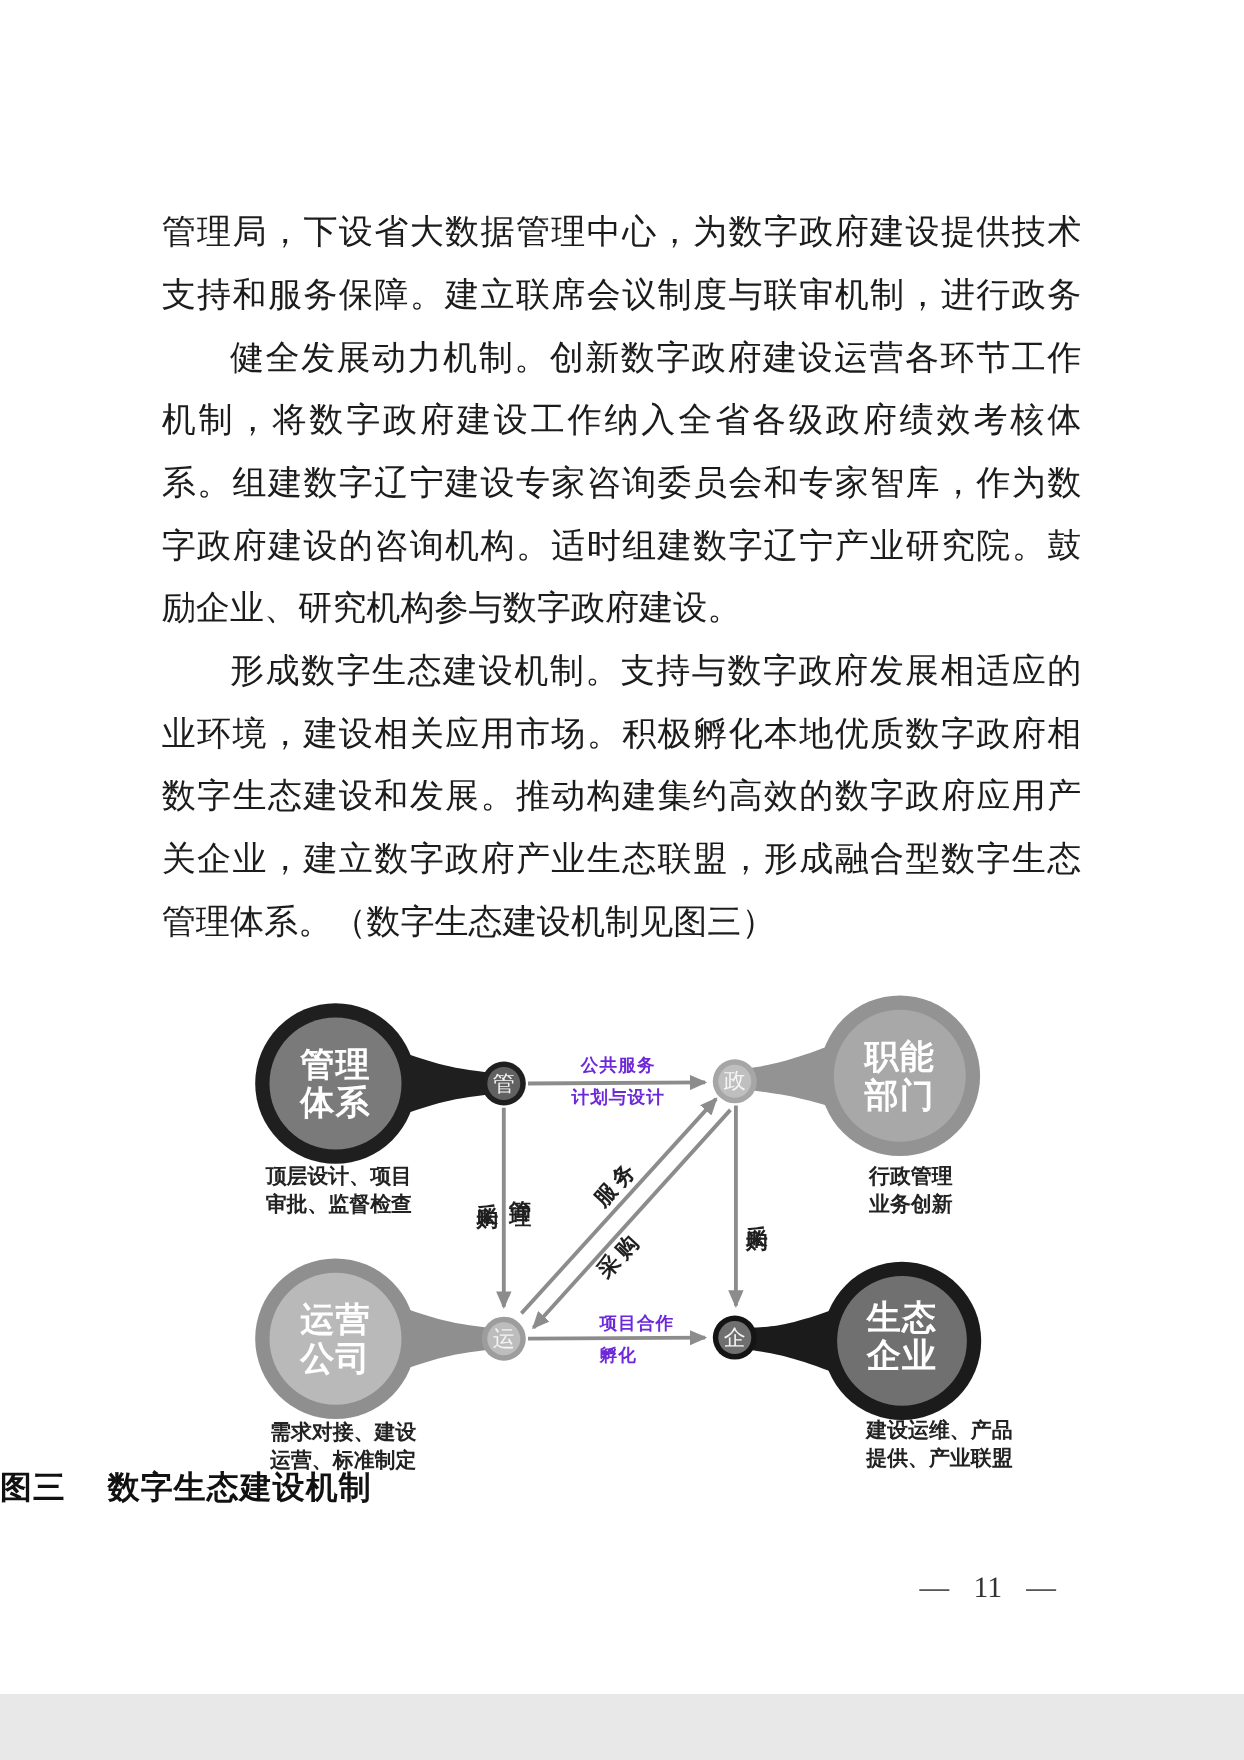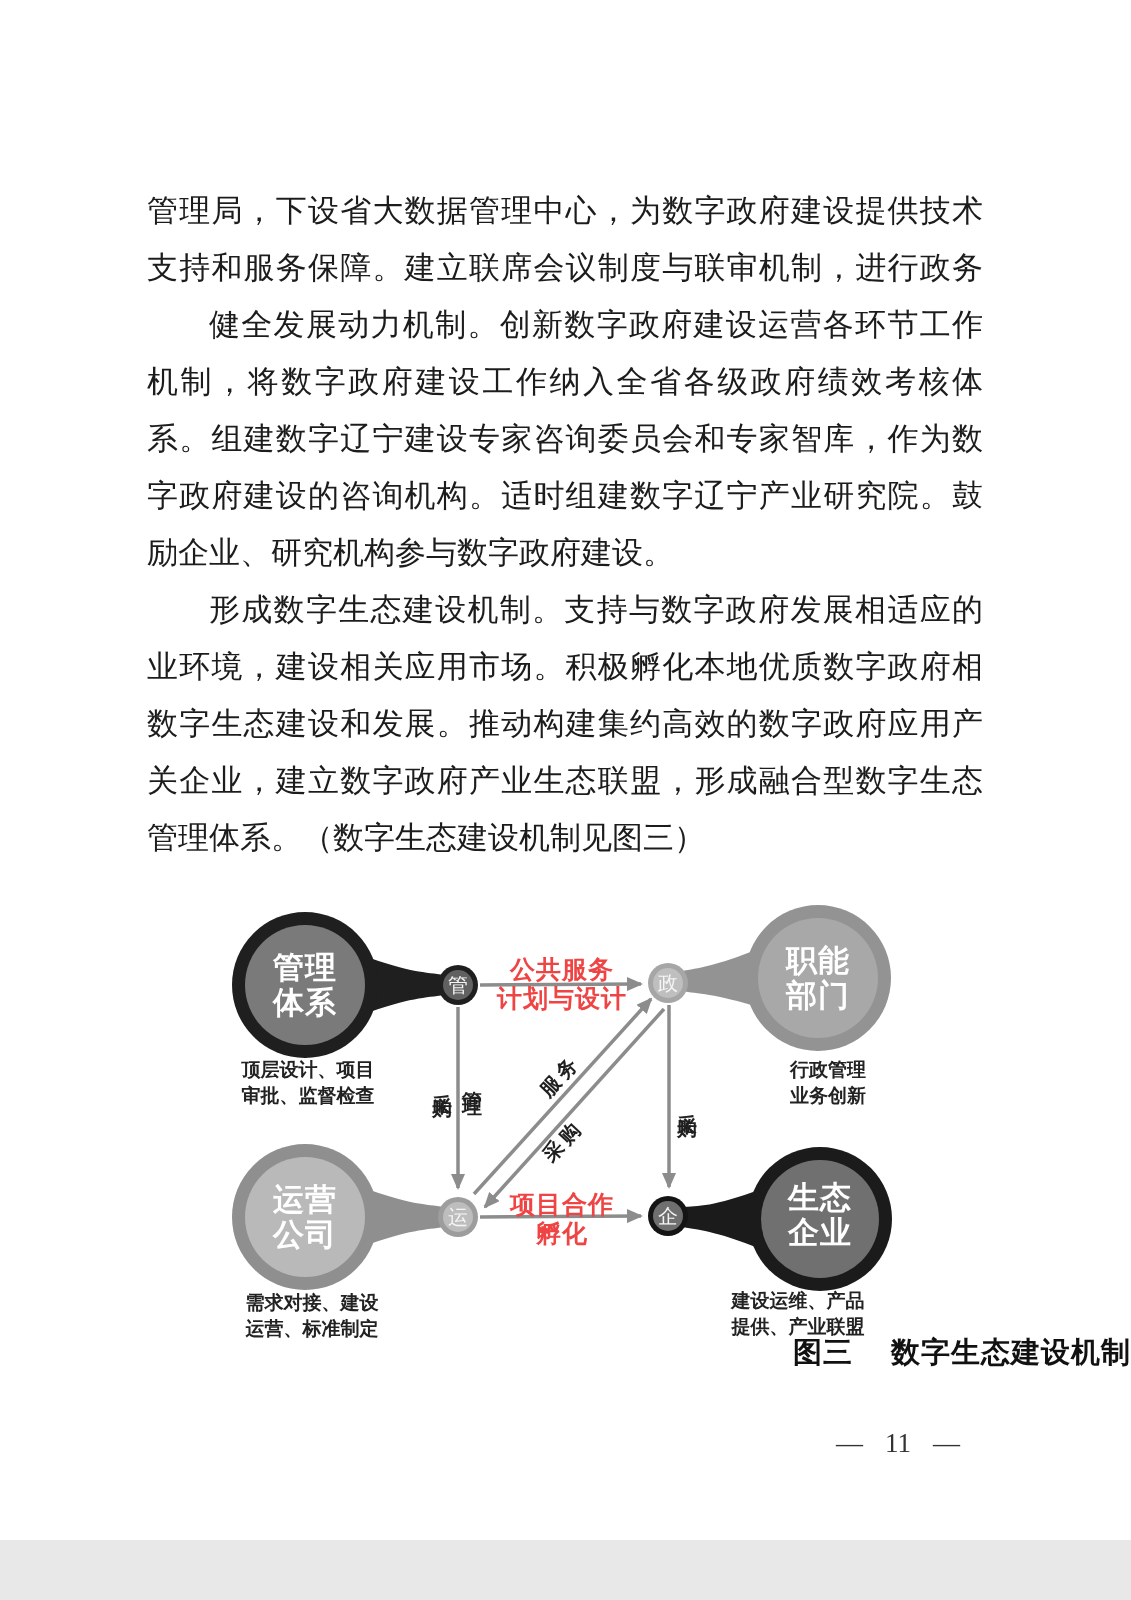--- a/index.html
+++ b/index.html
@@ -53,23 +53,23 @@
     position: absolute;
     transform: translate(-50%, -50%);
     color: #f5f5f5;
     font-size: 20px;
     white-space: nowrap;
   }
   .elabel {
     position: absolute;
     transform: translate(-50%, -50%);
     font-weight: bold;
-    font-size: 25px;
+    font-size: 16px;
     letter-spacing: 1px;
-    color: #ef4444;
+    color: #6d28d9;
     white-space: nowrap;
   }
   .vlabel {
     position: absolute;
     transform: translate(-50%, -50%);
     writing-mode: vertical-rl;
     text-orientation: upright;
     font-weight: bold;
     font-size: 20px;
     letter-spacing: 5px;
@@ -92,21 +92,21 @@
     line-height: 26px;
     text-align: center;
     color: #222222;
     white-space: nowrap;
   }
   
   #caption {
     position: absolute;
     left: 0; top: 1333px;
     width: 1131px;
-    text-align: right;
+    text-align: left;
     font-family: "Liberation Sans", "DejaVu Sans", sans-serif;
     font-weight: bold;
     font-size: 29px;
     color: #111111;
     letter-spacing: 1px;
   }
   #caption .cap-prefix { margin-right: 38px; }
   
   #footer {
     position: absolute;
@@ -198,36 +198,36 @@
     <div class="abbr" style="left:248px; top:332px;">运</div>
     <div class="abbr" style="left:458px; top:331px;">企</div>
 
     <div class="elabel" style="left:352px; top:84px;">公共服务</div>
     <div class="elabel" style="left:352px; top:113px;">计划与设计</div>
     <div class="vlabel" style="left:233px; top:197px;">采购</div>
     <div class="vlabel" style="left:263px; top:195px;">管理</div>
     <div class="vlabel" style="left:478px; top:217px;">采购</div>
     <div class="dlabel" style="left:350px; top:191px;">服务</div>
     <div class="dlabel" style="left:353px; top:256px;">采购</div>
-    <div class="elabel" style="left:352px; top:319px;">项目合作</div>
+    <div class="elabel" style="left:369px; top:319px;">项目合作</div>
     <div class="elabel" style="left:352px; top:348px;">孵化</div>
 
     <div class="sublabel" style="left:98px;  top:198px;">
       <div>顶层设计、项目</div>
       <div>审批、监督检查</div>
     </div>
     <div class="sublabel" style="left:618px; top:198px;">
       <div>行政管理</div>
       <div>业务创新</div>
     </div>
     <div class="sublabel" style="left:102px; top:431px;">
       <div>需求对接、建设</div>
       <div>运营、标准制定</div>
     </div>
-    <div class="sublabel" style="left:588px; top:429px;">
+    <div class="sublabel" style="left:644px; top:429px;">
       <div>建设运维、产品</div>
       <div>提供、产业联盟</div>
     </div>
   </div>
 
   <div id="caption">
     <span class="cap-prefix">图三</span><span>数字生态建设机制</span>
   </div>
 
   <div id="footer">

